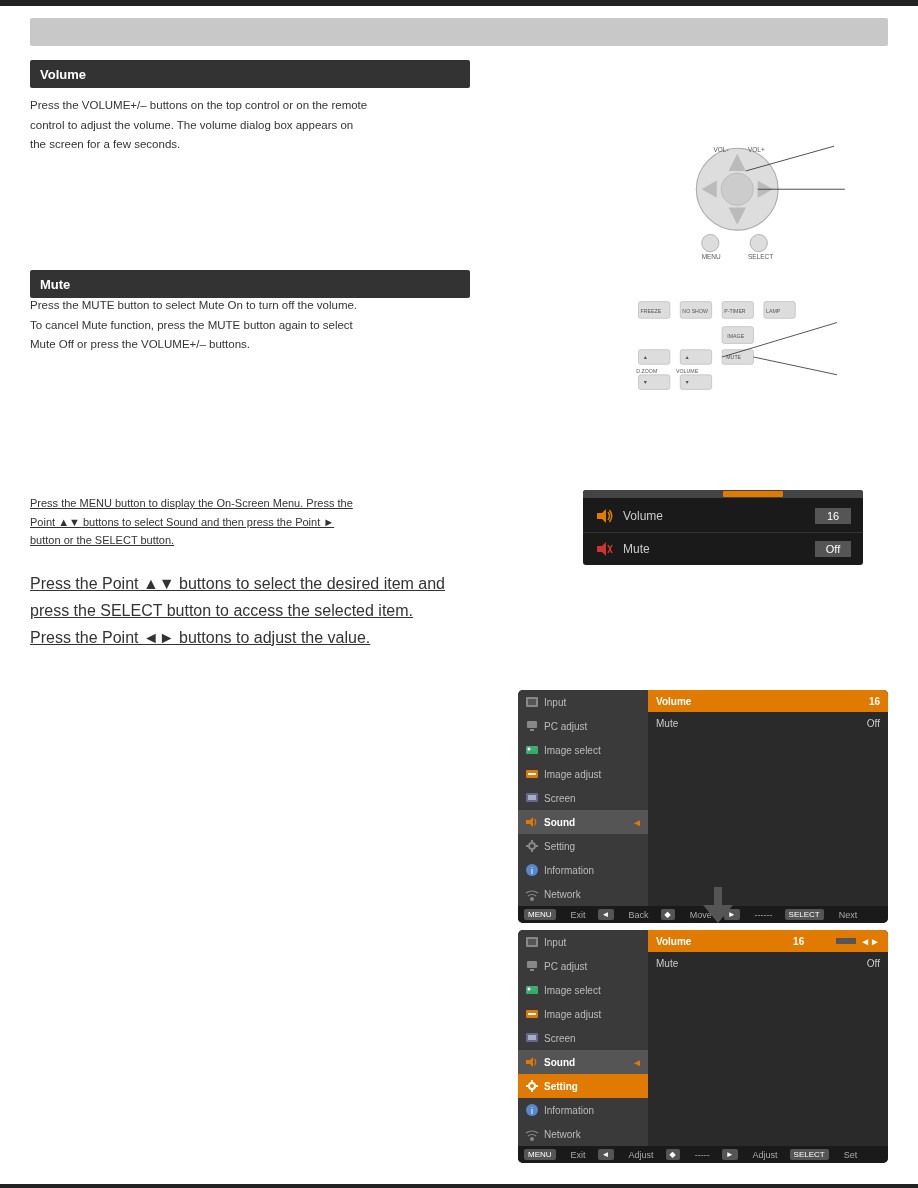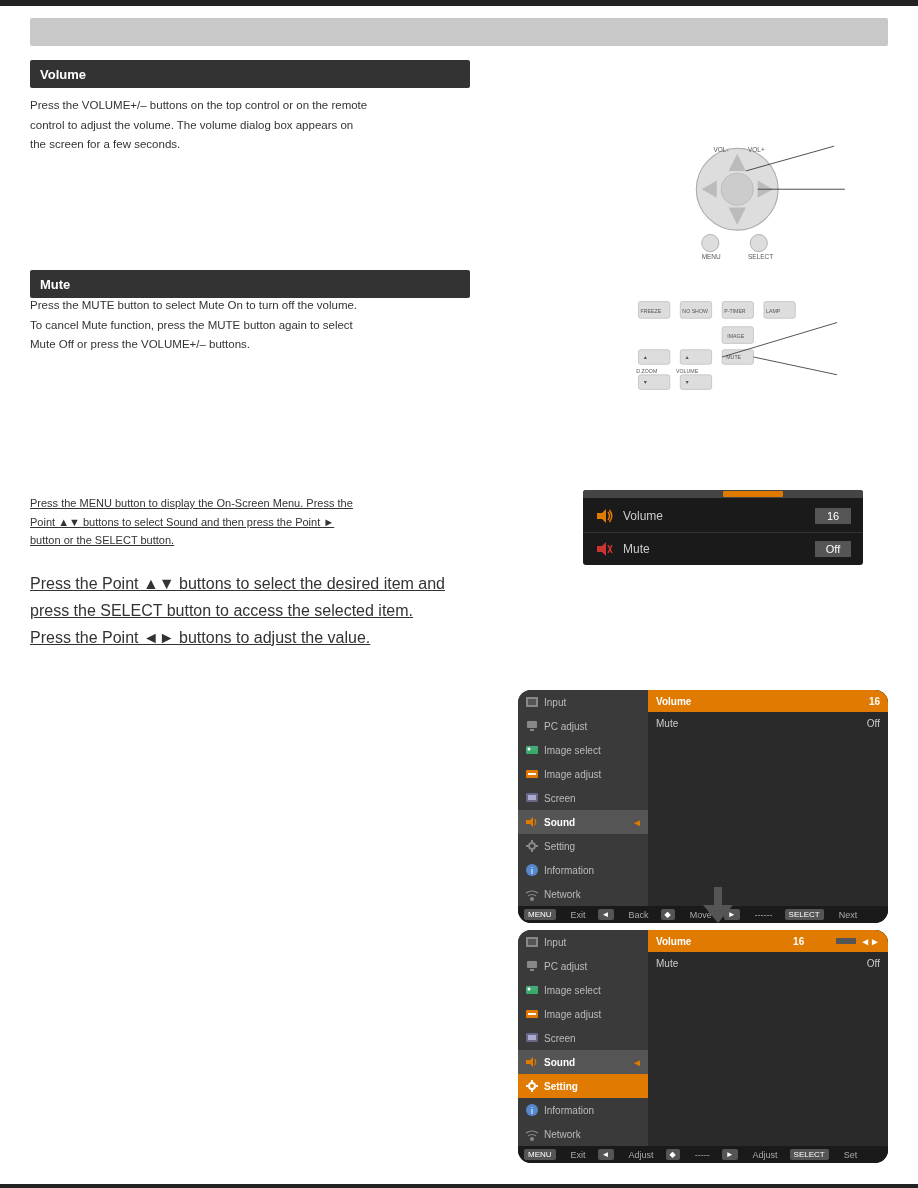--- a/index.html
+++ b/index.html
@@ -128,21 +128,21 @@
       font-size: 11px;
       padding: 2px 8px;
       min-width: 36px;
       text-align: center;
     }
 
     
     .menu-screen {
       position: absolute;
       background: #2a2a2a;
-      border-radius: 13px;
+      border-radius: 5px;
       overflow: hidden;
     }
 
     .menu-screen-1 {
       top: 690px;
       right: 30px;
       width: 370px;
     }
 
     .menu-screen-2 {

